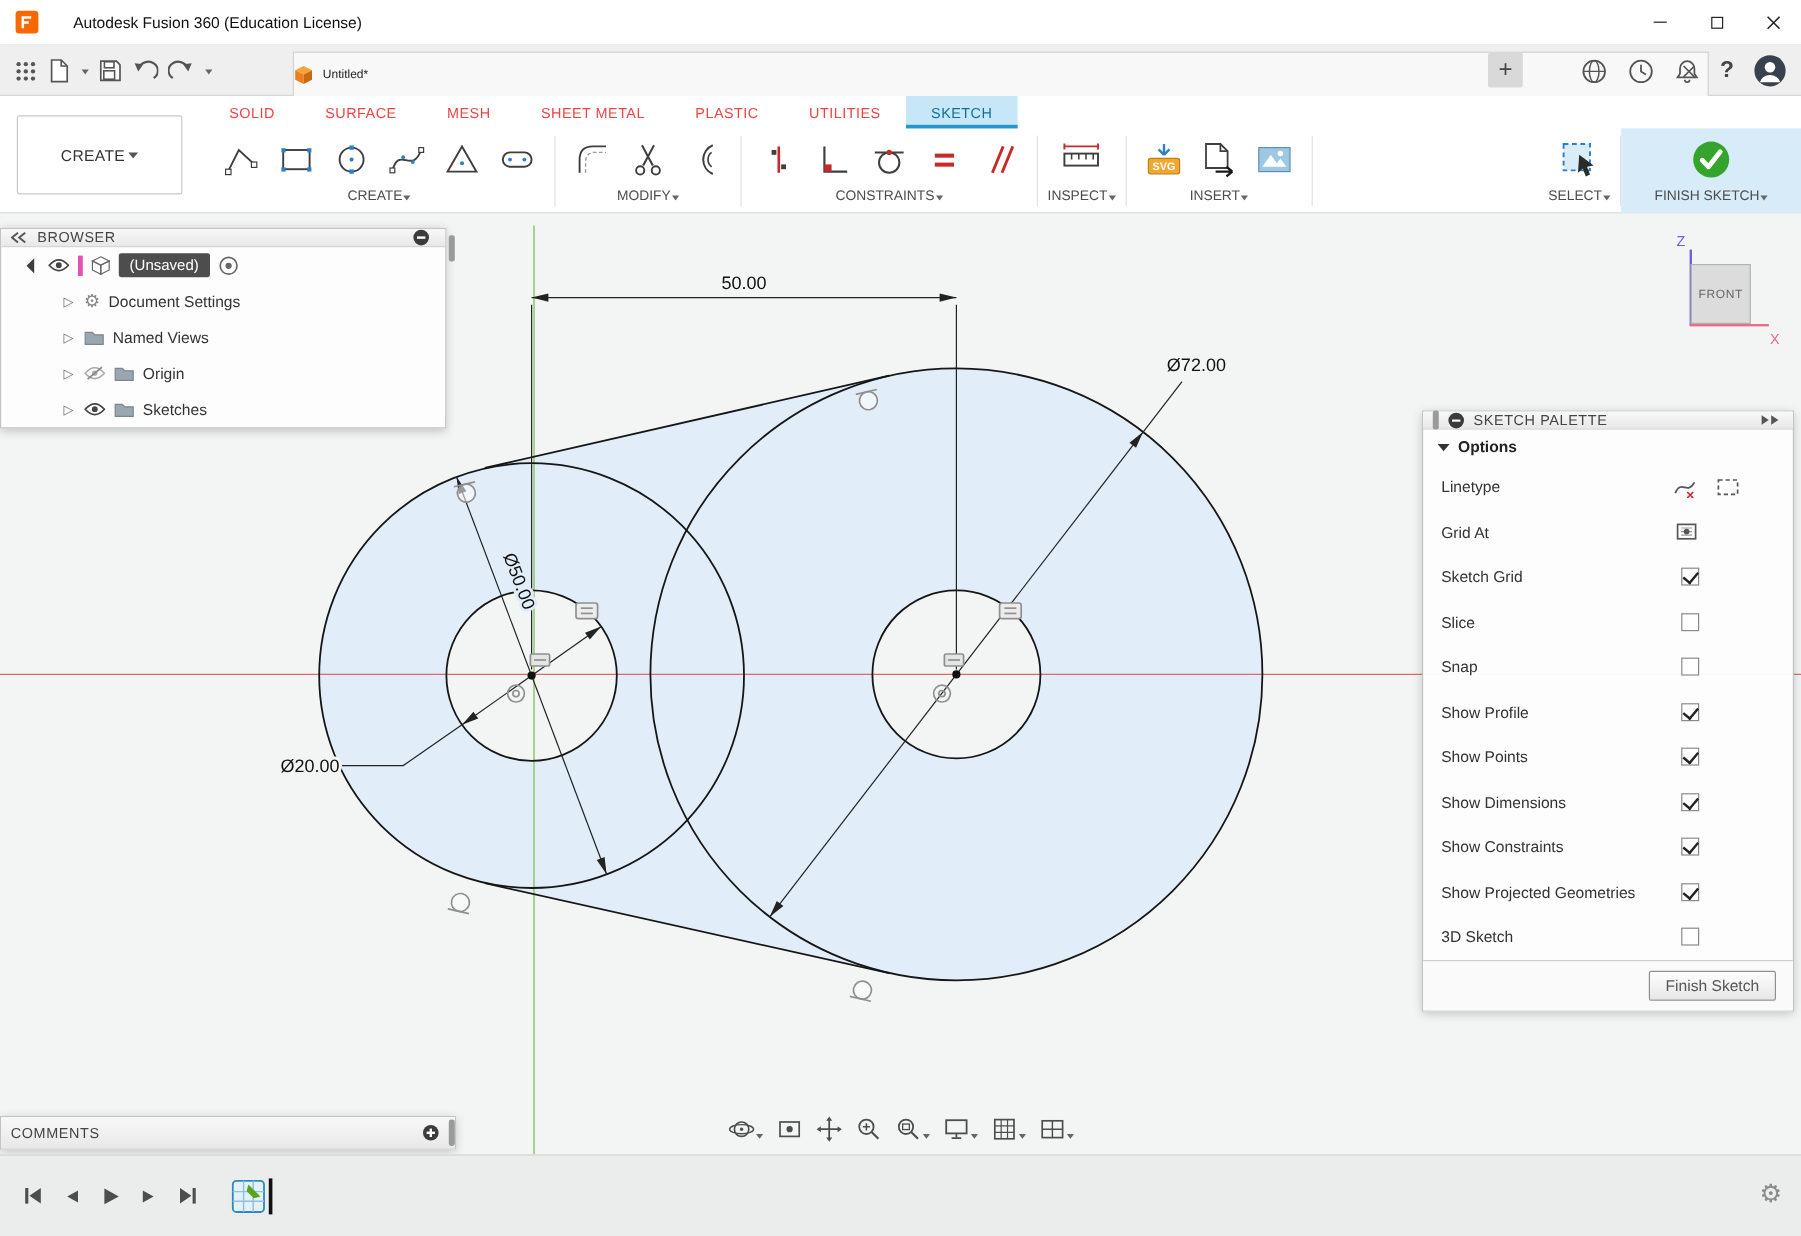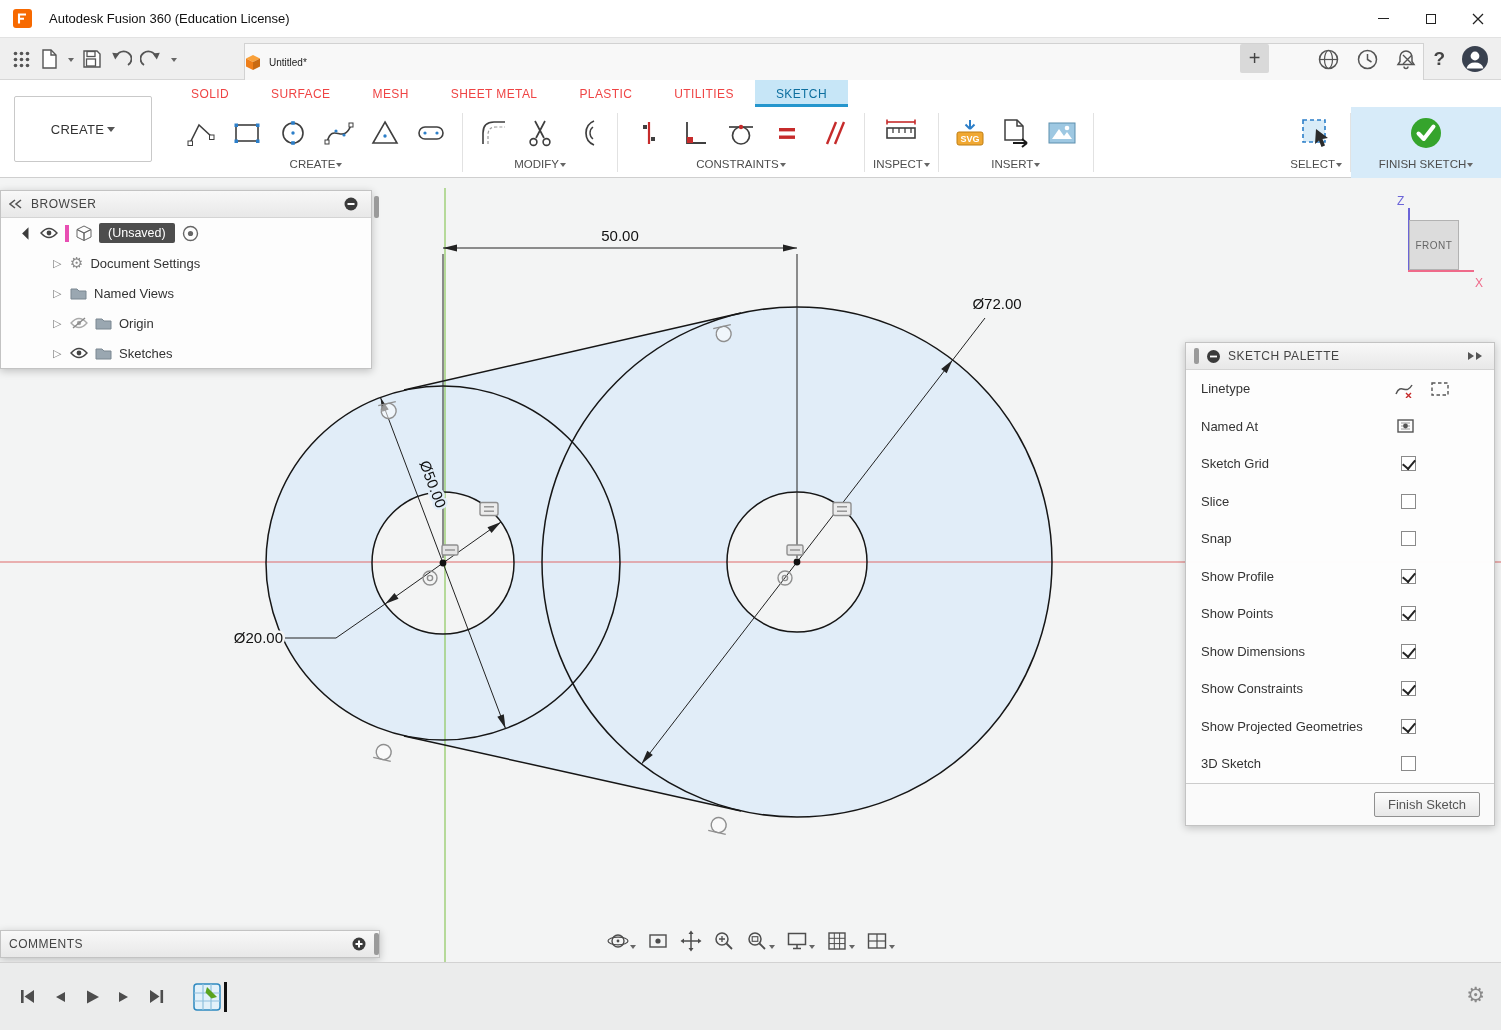--- a/index.html
+++ b/index.html
@@ -4,21 +4,21 @@
 <style>
   *{box-sizing:border-box;margin:0;padding:0}
   html,body{width:1501px;height:1030px}
   body{font-family:"Liberation Sans","DejaVu Sans",sans-serif;background:#fff;color:#333;position:relative;overflow:hidden;font-size:13px}
   .icon-btn{display:inline-flex;align-items:center;justify-content:center;cursor:default}
   .caret-dn{width:0;height:0;border:4px solid transparent;border-top:5px solid #555;margin-left:3px;margin-top:4px}
   .caret-sm{width:0;height:0;border:3.5px solid transparent;border-top:4.5px solid #666;margin-left:1px;margin-top:5px}
 
   
   #titlebar{height:38px;background:#fff;border-bottom:1px solid #e2e2e2;display:flex;align-items:center;padding-left:12px}
-  #titlebar .title{font-size:13px;color:#111;margin-left:16px}
+  #titlebar .title{font-size:13px;color:#111;margin-left:28px}
   #win-controls{margin-left:auto;display:flex;height:100%}
   .win-btn{width:47px;height:100%;display:flex;align-items:center;justify-content:center}
   .min-glyph{width:11px;height:1px;background:#222}
   .max-glyph{width:10px;height:10px;border:1px solid #222}
 
   
   #appbar{height:42px;background:#efefef;border-bottom:1px solid #d7d7d7;position:relative}
   .appbar-left{position:absolute;left:8px;top:0;height:42px;display:flex;align-items:center;gap:8px;padding:0 4px}
   #doc-tab{position:absolute;left:244px;top:5px;width:1180px;height:37px;background:#f8f8f8;border:1px solid #d2d2d2;border-bottom:none;display:flex;align-items:center;justify-content:flex-start;gap:8px;font-size:10px;color:#222}
   #doc-tab .tab-close{position:absolute;right:10px;top:10px}
@@ -38,21 +38,21 @@
   .rlabel{font-size:11.5px;color:#4d4d4d;display:flex;align-items:center;margin-top:1px}
   .rsep{width:1px;background:#e2e2e2;margin:6px 0}
   .finish-group{background:#d7ebf9}
 
   
   #canvas{position:absolute;top:178px;left:0;width:1501px;height:784px;background:#f3f4f4;overflow:hidden}
   #sketch-svg{position:absolute;left:0;top:0}
 
   
   .panel{position:absolute;background:rgba(253,253,253,.98);border:1px solid #c3c3c3;box-shadow:0 2px 8px rgba(0,0,0,.22)}
-  .panel-h{height:27px;background:linear-gradient(#f8f8f8,#e8e8e8);border-bottom:1px solid #d4d4d4;display:flex;align-items:center;padding:0 8px;font-size:12px;color:#444;letter-spacing:.5px}
+  .panel-h{height:15px;background:linear-gradient(#f8f8f8,#e8e8e8);border-bottom:1px solid #d4d4d4;display:flex;align-items:center;padding:0 8px;font-size:12px;color:#444;letter-spacing:.5px}
   .scroll-notch{position:absolute;width:5px;height:22px;background:#9a9a9a;border-radius:2px}
 
   
   #browser{left:0;top:12px;width:372px}
   .tree-row{height:30px;display:flex;align-items:center;gap:7px;padding-left:30px;font-size:13px;color:#333}
   .tree-row.child{padding-left:52px}
   .tri-caret{color:#777;font-size:11px;width:10px}
   .unsaved-badge{background:#4d4d4d;color:#fff;border-radius:2px;padding:3px 9px;font-size:12.5px}
   .pink-bar{width:4px;height:17px;background:#e84fb3}
   .corner-tri{width:0;height:0;border-top:9px solid transparent;border-left:9px solid #3c3c3c;transform:rotate(45deg)}
@@ -739,39 +739,43 @@
             <circle cx="7.5" cy="7.5" r="6.5" fill="#3b3b3b"></circle>
             <rect x="4" y="6.6" width="7" height="1.8" fill="#fff"></rect>
           </svg>
       </span>
       <span>SKETCH PALETTE</span>
       <span class="dbl-caret">
           <i></i>
           <i></i>
         </span>
     </div>
+    <div class="sp-section">
+      <span class="sec-tri"></span>
+      <span>Options</span>
+    </div>
 
     <div class="sp-row">
       <span class="sp-label">Linetype</span>
       <span class="sp-ctl wide">
         <span class="icon-btn">
             <svg width="20" height="18">
               <path d="M2 14 C7 2 12 16 18 5" fill="none" stroke="#555" stroke-width="1.5"></path>
               <path d="M12 13 l5 5 M17 13 l-5 5" stroke="#c62b2b" stroke-width="1.4"></path>
             </svg>
           </span>
         <span class="icon-btn">
             <svg width="20" height="18">
               <rect x="2" y="3" width="16" height="12" fill="none" stroke="#555" stroke-width="1.4" stroke-dasharray="3.5 2.5"></rect>
             </svg>
           </span>
       </span>
     </div>
     <div class="sp-row">
-      <span class="sp-label">Named At</span>
+      <span class="sp-label">Grid At</span>
       <span class="sp-ctl">
         <span class="icon-btn">
             <svg width="20" height="18">
               <rect x="2" y="3" width="15" height="12" fill="none" stroke="#555" stroke-width="1.4"></rect>
               <path d="M5 6 h9 M5 9 h9 M5 12 h9" stroke="#999" stroke-width="1"></path>
               <circle cx="9.5" cy="9" r="2.4" fill="#555"></circle>
             </svg>
           </span>
       </span>
     </div>

